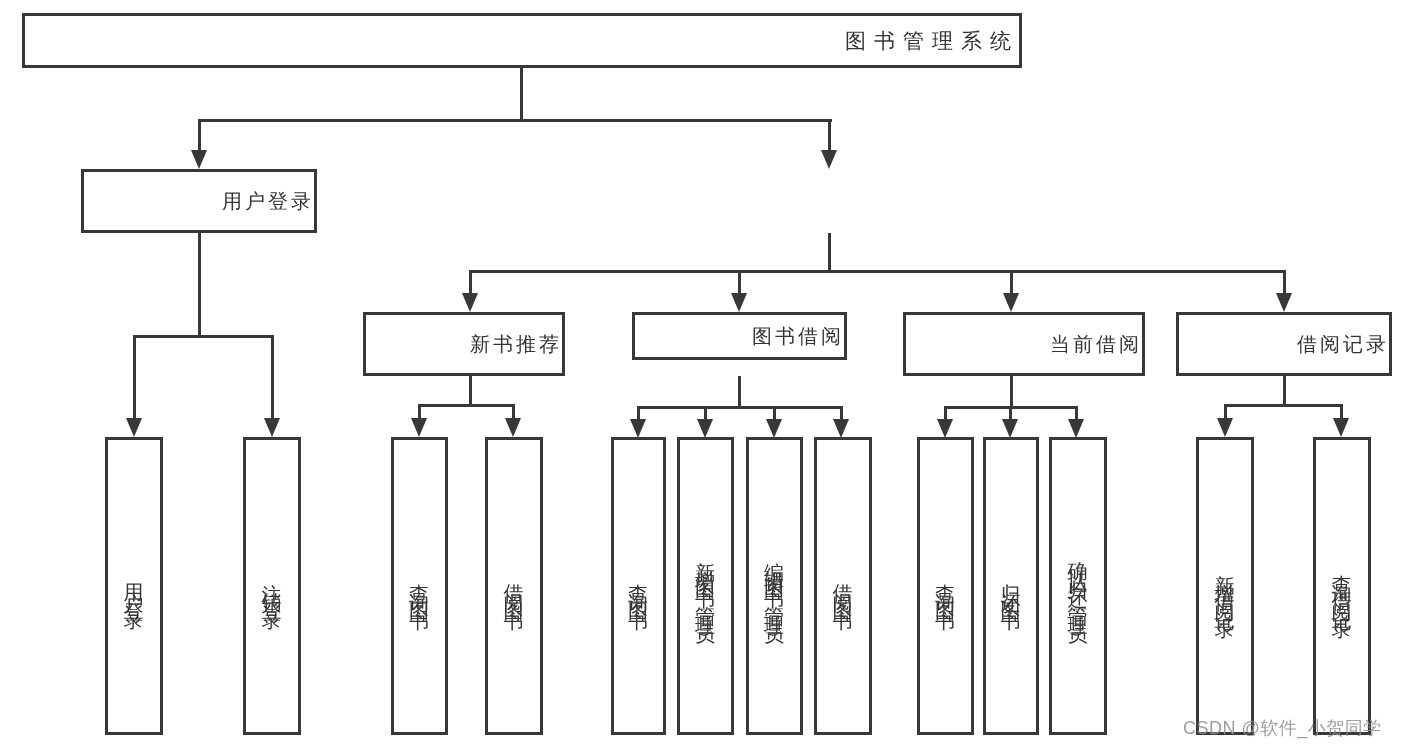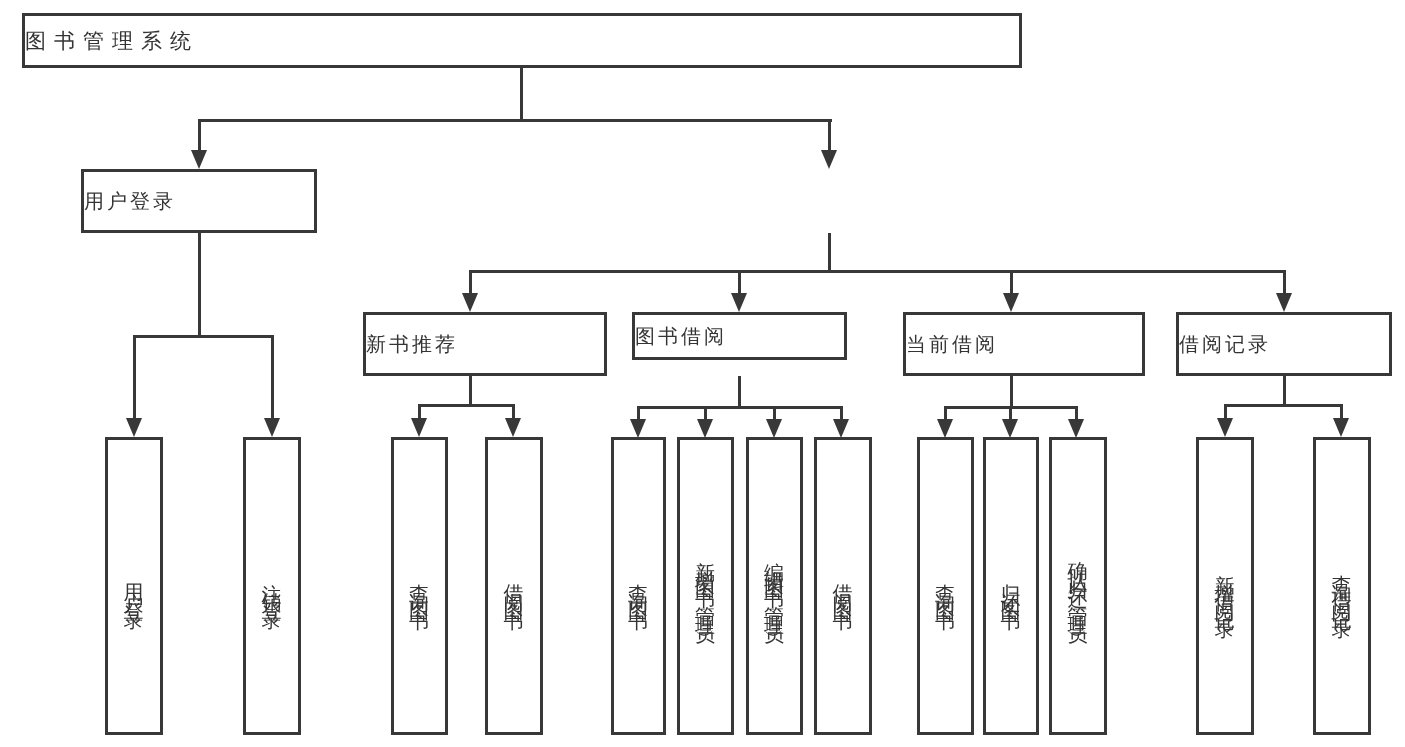--- a/index.html
+++ b/index.html
@@ -10,21 +10,21 @@
     font-family:"Liberation Sans", sans-serif;
     overflow:hidden;
   }
   .node{
     position:absolute;
     box-sizing:border-box;
     border:3px solid #383838;
     background:#ffffff;
     display:flex;
     align-items:center;
-    justify-content:flex-start;
+    justify-content:flex-end;
     color:#343434;
     font-size:20px;
     letter-spacing:3px;
     white-space:nowrap;
   }
   .node.root{font-size:21px;letter-spacing:8px;}
   .leaf{
     position:absolute;
     box-sizing:border-box;
     border:3px solid #383838;
@@ -89,21 +89,21 @@
   <div class="hline" style="left:469px;top:270px;width:817px;"></div>
   <div class="vline" style="left:469px;top:270px;height:25px;"></div>
   <div class="arrow" style="left:462px;top:293px;"></div>
   <div class="vline" style="left:738px;top:270px;height:25px;"></div>
   <div class="arrow" style="left:731px;top:293px;"></div>
   <div class="vline" style="left:1010px;top:270px;height:25px;"></div>
   <div class="arrow" style="left:1003px;top:293px;"></div>
   <div class="vline" style="left:1283px;top:270px;height:25px;"></div>
   <div class="arrow" style="left:1276px;top:293px;"></div>
 
-  <div class="node" style="left:363px;top:312px;width:244px;height:64px;">
+  <div class="node" style="left:363px;top:312px;width:202px;height:64px;">
     <span>新书推荐</span>
   </div>
   <div class="node" style="left:632px;top:312px;width:215px;height:48px;">
     <span>图书借阅</span>
   </div>
   <div class="node" style="left:903px;top:312px;width:242px;height:64px;">
     <span>当前借阅</span>
   </div>
   <div class="node" style="left:1176px;top:312px;width:216px;height:64px;">
     <span>借阅记录</span>
@@ -180,14 +180,15 @@
     <span>确认归还（管理员）</span>
   </div>
 
   <div class="leaf" style="left:1196px;top:437px;width:58px;height:298px;">
     <span>新增借阅记录</span>
   </div>
   <div class="leaf" style="left:1313px;top:437px;width:58px;height:298px;">
     <span>查询借阅记录</span>
   </div>
 
+  <div class="watermark">CSDN @软件_小贺同学</div>
 
 </div>
 
 </body></html>

